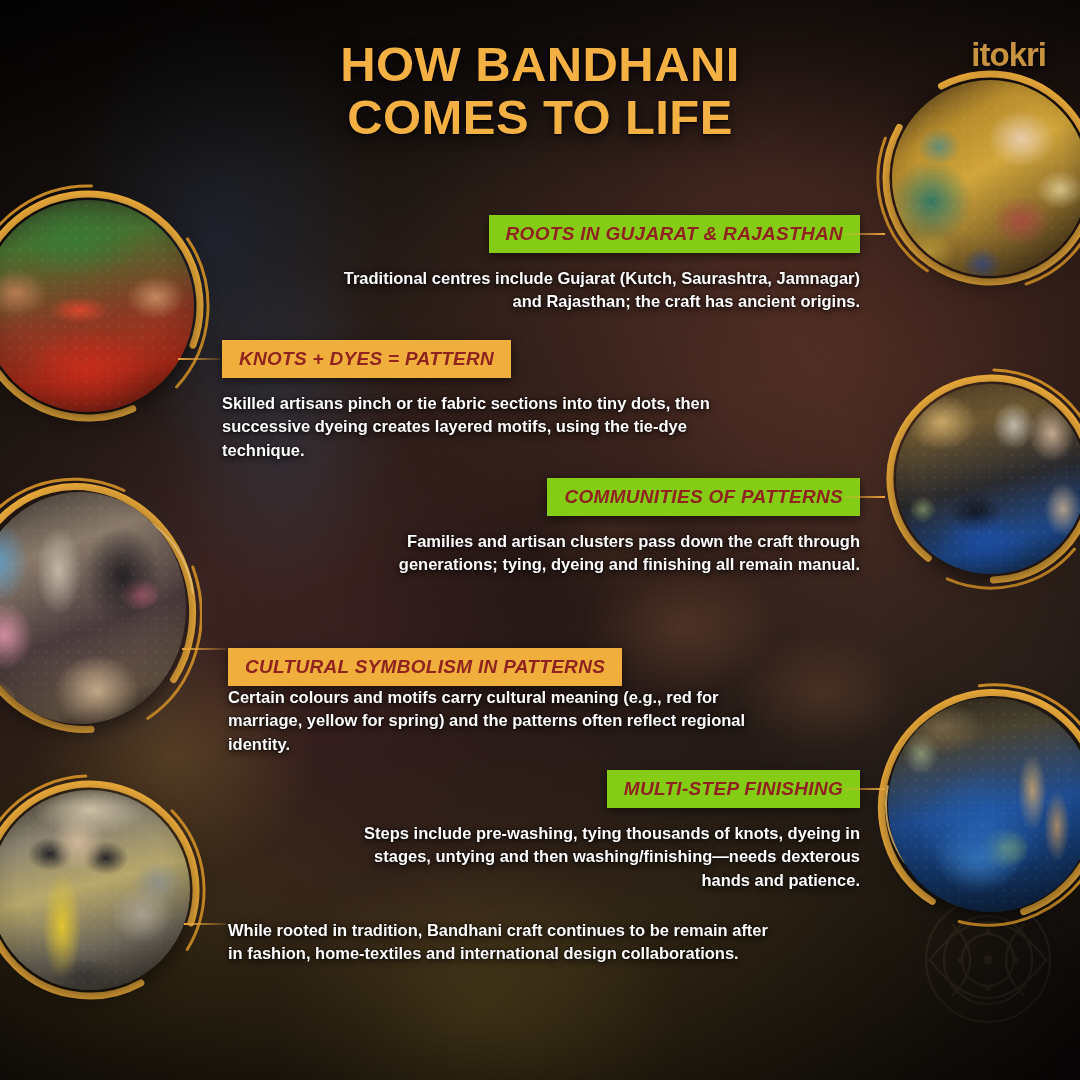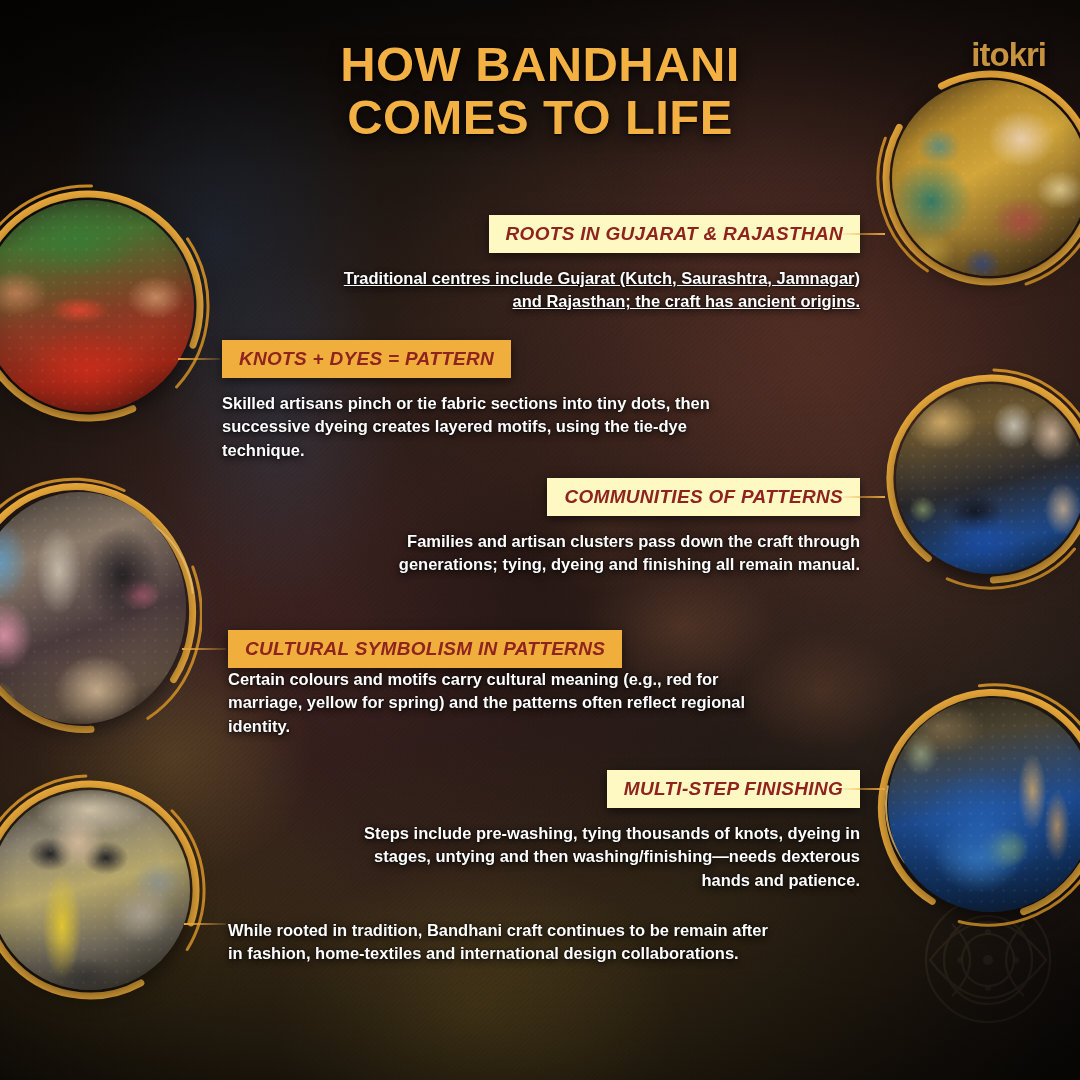--- a/index.html
+++ b/index.html
@@ -112,21 +112,21 @@
     font-size:19px;
     font-weight:bold;
     font-style:italic;
     letter-spacing:.3px;
     padding:9px 17px 10px 17px;
     color:#8f2320;
     white-space:nowrap;
     box-shadow:0 3px 10px rgba(0,0,0,.55);
     line-height:1;
   }
-  .badge.cream { background:#fef9c3; }
+  .badge.cream { background:#84cc16; }
   .badge.amber { background:#f0ae3c; }
 
   .body-text {
     color:#fdfdfd;
     font-size:16.5px;
     font-weight:bold;
     line-height:1.42;
     text-shadow:0 2px 7px rgba(0,0,0,.92), 0 0 2px rgba(0,0,0,.8);
   }
   .ta-right { text-align:right; }
@@ -370,41 +370,41 @@
     </div>
     <div id="logo">itokri</div>
   </div>
 
   <div id="rows">
 
     <div class="block" style="top:215px; left:300px; width:560px;">
       <div style="text-align:right;">
         <span class="badge cream">ROOTS IN GUJARAT &amp; RAJASTHAN</span>
       </div>
-      <div class="body-text ta-right" style="margin-top:14px; margin-left:28px;text-decoration:underline;">Traditional centres include Gujarat (Kutch, Saurashtra, Jamnagar) and Rajasthan; the craft has ancient origins.</div>
+      <div class="body-text ta-right" style="margin-top:14px; margin-left:28px;">Traditional centres include Gujarat (Kutch, Saurashtra, Jamnagar) and Rajasthan; the craft has ancient origins.</div>
     </div>
     <div class="connector" style="top:233px; left:843px; width:42px;"></div>
 
     <div class="block" style="top:340px; left:222px; width:560px;">
       <div style="text-align:left;">
         <span class="badge amber">KNOTS + DYES = PATTERN</span>
       </div>
       <div class="body-text ta-left" style="margin-top:14px; width:540px;">Skilled artisans pinch or tie fabric sections into tiny dots, then successive dyeing creates layered motifs, using the tie-dye technique.</div>
     </div>
     <div class="connector rev" style="top:358px; left:178px; width:42px;"></div>
 
     <div class="block" style="top:478px; left:300px; width:560px;">
       <div style="text-align:right;">
         <span class="badge cream">COMMUNITIES OF PATTERNS</span>
       </div>
       <div class="body-text ta-right" style="margin-top:14px; margin-left:20px;">Families and artisan clusters pass down the craft through generations; tying, dyeing and finishing all remain manual.</div>
     </div>
     <div class="connector" style="top:496px; left:843px; width:42px;"></div>
 
-    <div class="block" style="top:630px; left:228px; width:560px;">
+    <div class="block" style="top:648px; left:228px; width:560px;">
       <div style="text-align:left;">
         <span class="badge amber">CULTURAL SYMBOLISM IN PATTERNS</span>
       </div>
       <div class="body-text ta-left" style="width:545px;">Certain colours and motifs carry cultural meaning (e.g., red for marriage, yellow for spring) and the patterns often reflect regional identity.</div>
     </div>
     <div class="connector rev" style="top:648px; left:182px; width:44px;"></div>
 
     <div class="block" style="top:770px; left:300px; width:560px;">
       <div style="text-align:right;">
         <span class="badge cream">MULTI-STEP FINISHING</span>

